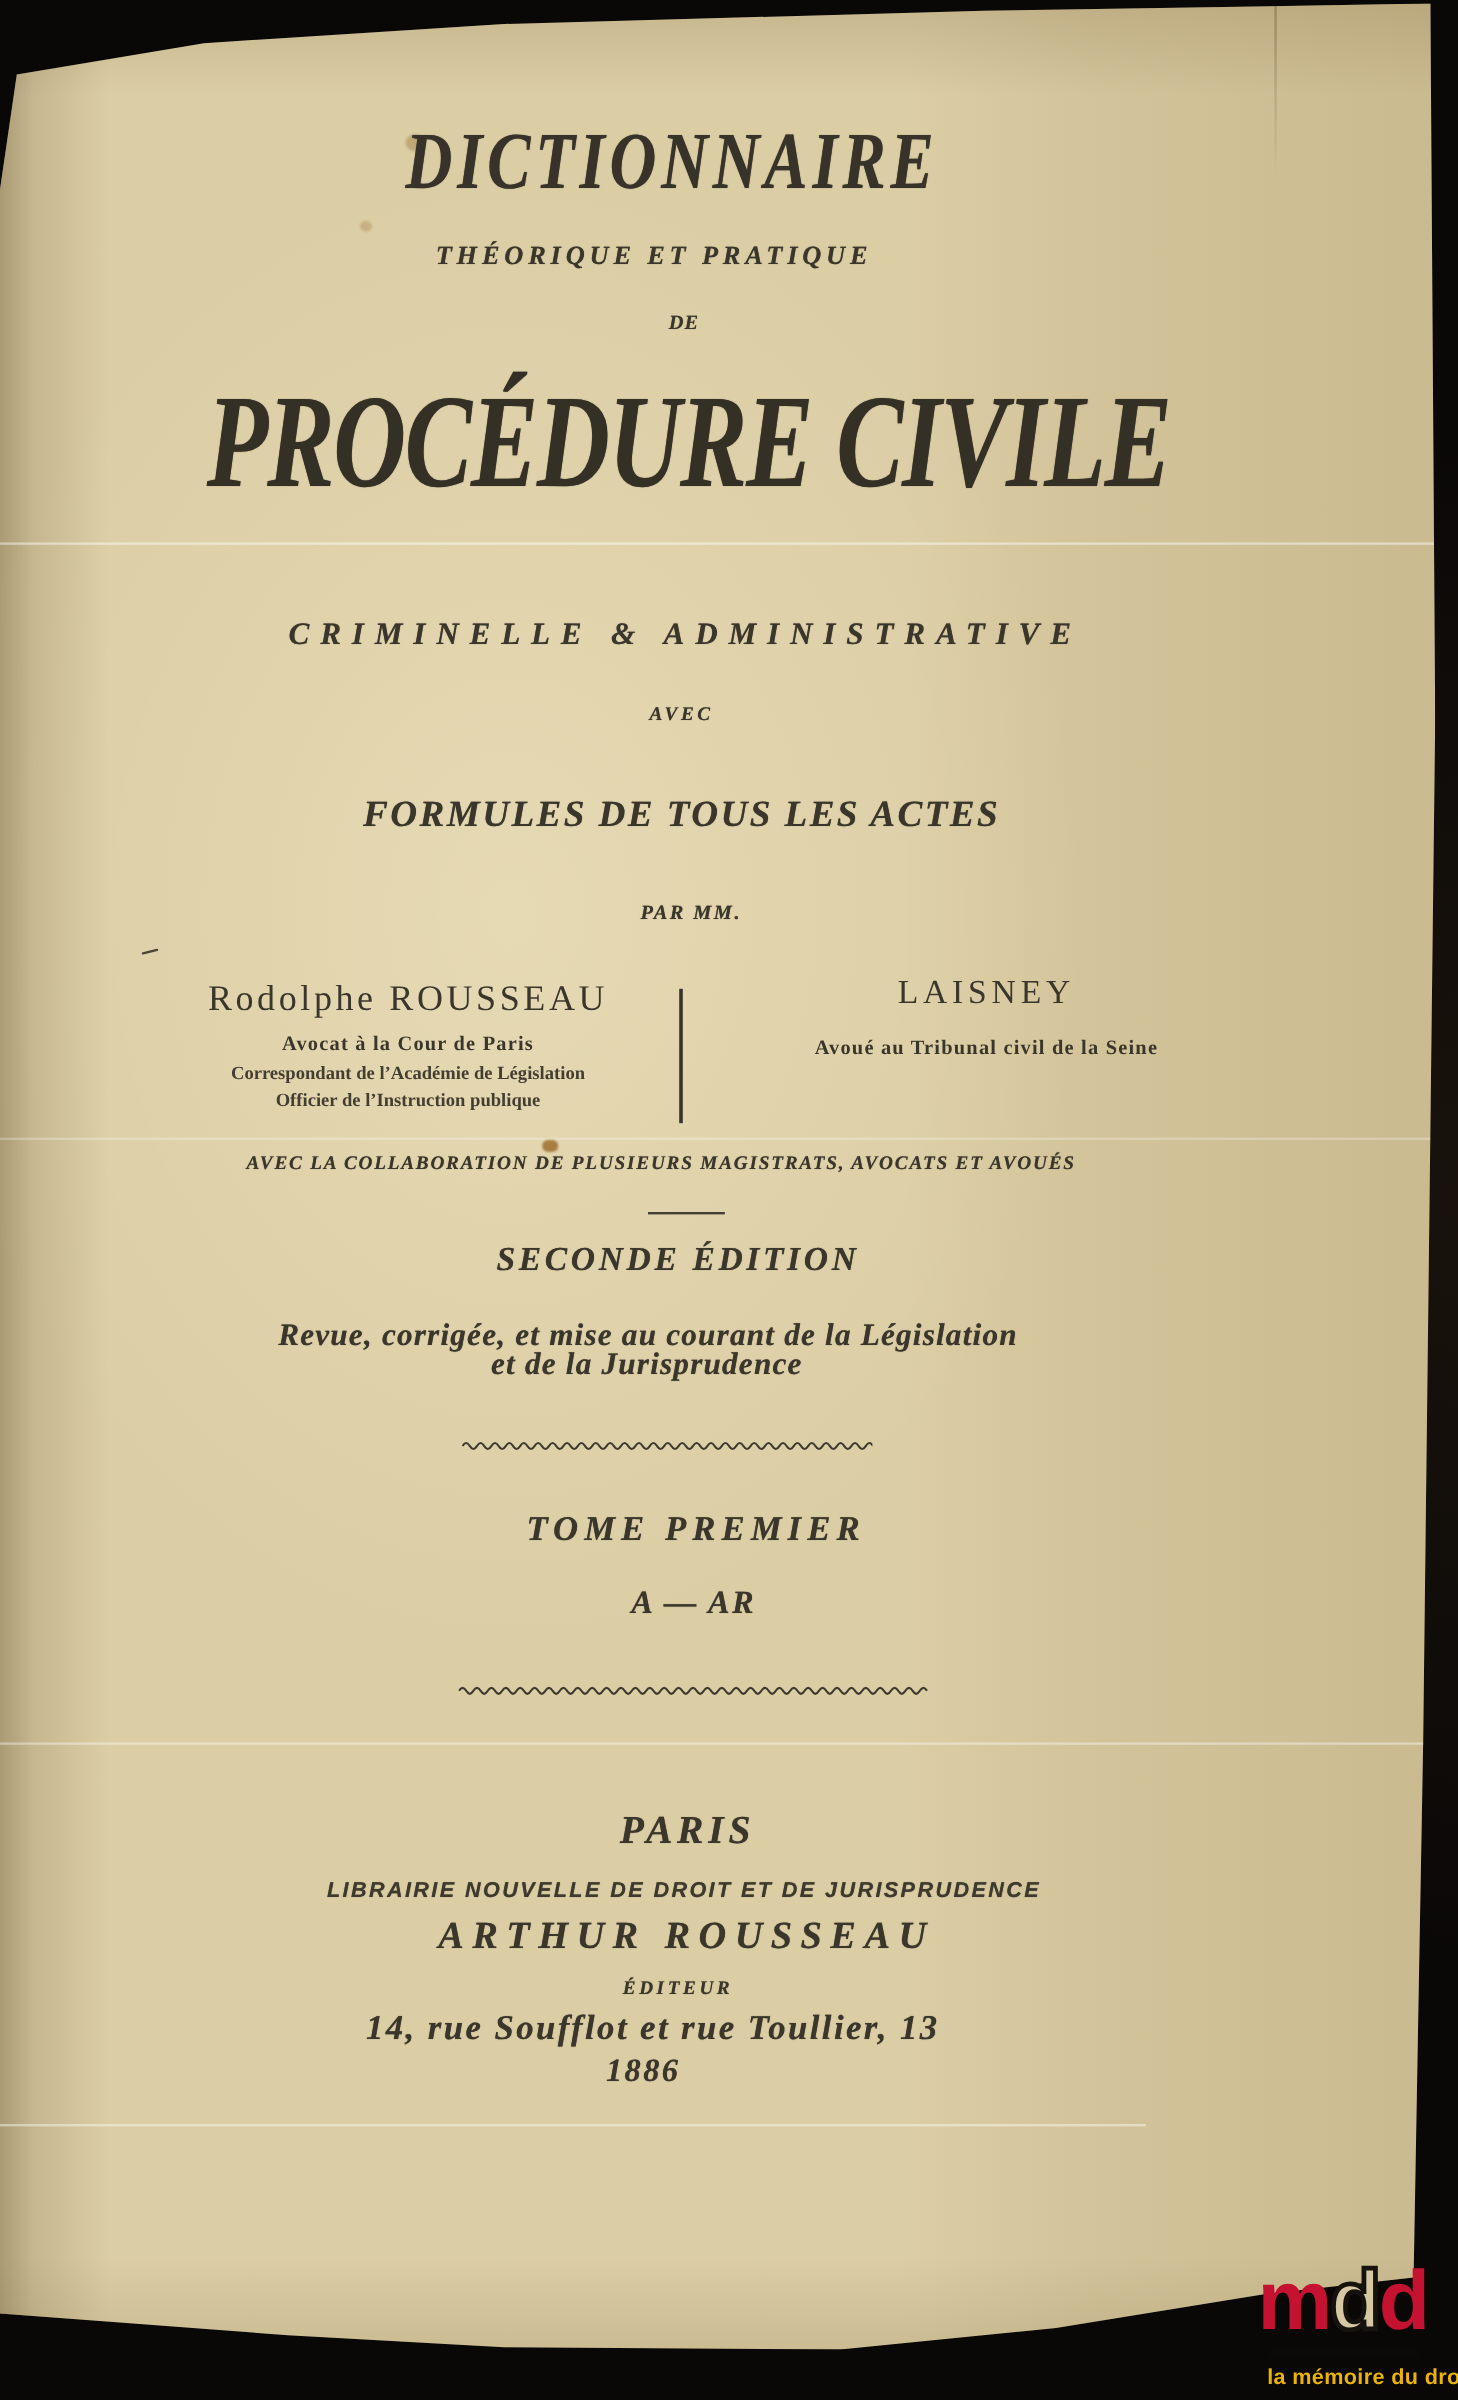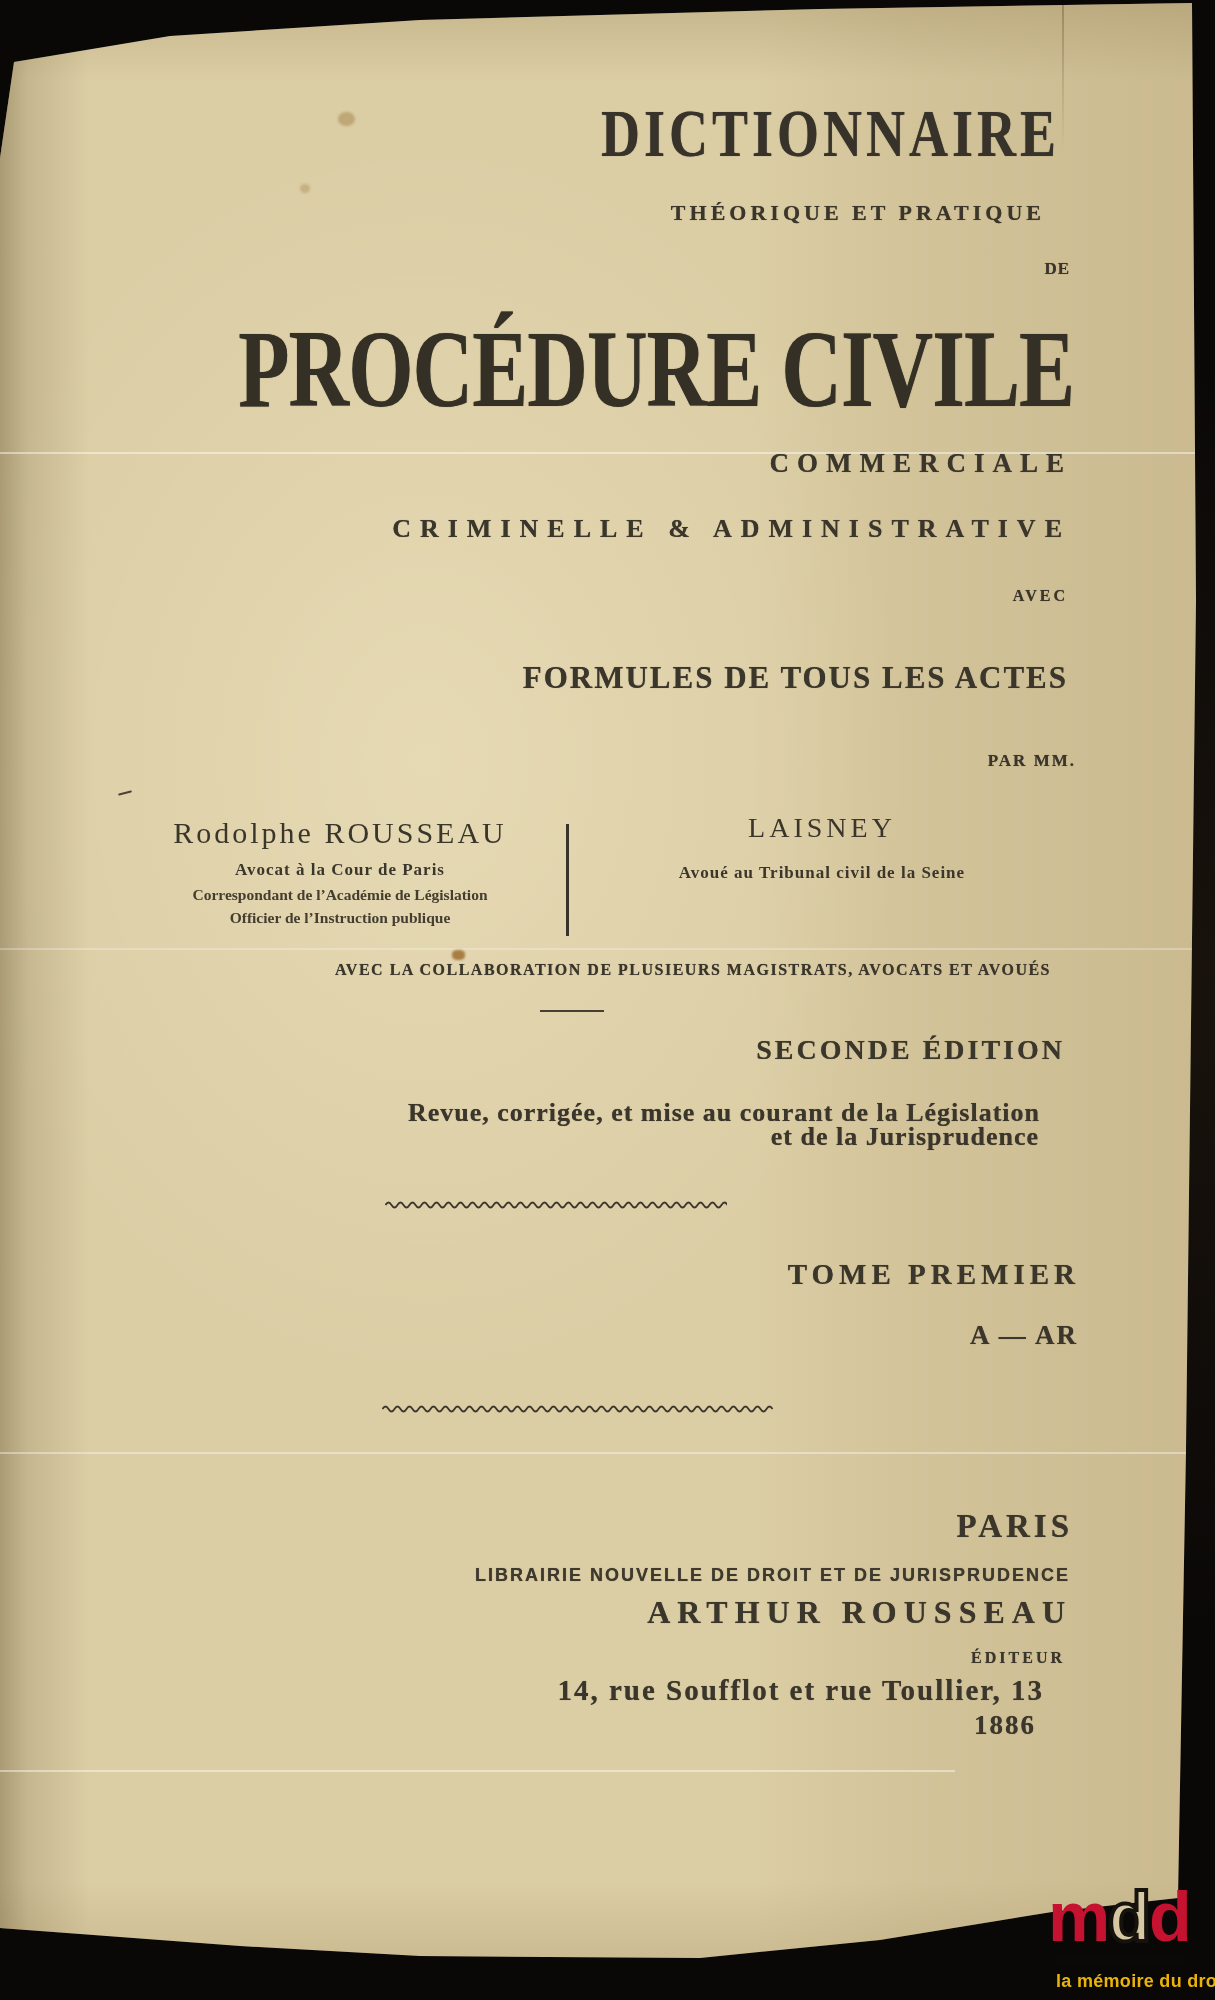--- a/index.html
+++ b/index.html
@@ -22,22 +22,22 @@
       linear-gradient(180deg, rgba(120,96,52,.22) 0%, rgba(120,96,52,0) 4%, rgba(120,96,52,0) 94%, rgba(120,96,52,.25) 100%),
       radial-gradient(ellipse 700px 900px at 35% 38%, rgba(255,247,218,.30), transparent 70%),
       #dbcda4;
   }
   .scanline{position:absolute;height:2px;background:rgba(255,255,255,.48);left:0;right:0;}
   .stain{position:absolute;border-radius:50%;filter:blur(1px);}
   .fold{position:absolute;width:2px;background:linear-gradient(180deg,rgba(110,90,58,.45),rgba(110,90,58,0));}
   .pen-mark{position:absolute;width:14px;height:2px;background:#4a4336;transform:rotate(-14deg);border-radius:2px;}
 
   
-  .line{position:absolute;width:1000px;text-align:right;color:#3b362b;line-height:1;
-        text-shadow:0 0 .7px rgba(59,54,43,.75);white-space:nowrap;}
+  .line{position:absolute;width:1000px;text-align:center;color:#3b362b;line-height:1;
+        text-shadow:0 0 .7px rgba(59,54,43,.75);white-space:nowrap;font-style:italic;}
   .stretch{display:inline-block;transform-origin:top center;}
 
   .t-dictionnaire{top:100px;left:60px;font-size:54px;font-weight:700;letter-spacing:4px;color:#38332a;}
   .t-dictionnaire .stretch{transform:scaleY(1.25);}
   .t-subtitle{top:202px;left:45px;font-size:22px;font-weight:700;letter-spacing:4px;}
   .t-de{top:260px;left:70px;font-size:17px;font-weight:700;letter-spacing:1px;}
   .t-display{top:314px;left:74px;font-size:84px;font-weight:700;letter-spacing:-1px;color:#343026;}
   .t-display .stretch{transform:scaleY(1.32);}
   .t-commerciale{top:450px;left:72px;font-size:27px;font-weight:700;letter-spacing:8px;}
   .t-criminelle{top:516px;left:71px;font-size:26px;font-weight:700;letter-spacing:9px;}
@@ -94,21 +94,20 @@
   <div class="fold" style="left:1062px;top:0;height:150px"></div>
   <div class="stain" style="left:338px;top:112px;width:17px;height:14px;background:rgba(150,110,50,.40)"></div>
   <div class="stain" style="left:300px;top:184px;width:10px;height:9px;background:rgba(150,110,50,.30)"></div>
   <div class="stain" style="left:452px;top:950px;width:13px;height:10px;background:rgba(148,96,30,.75);border-radius:40%"></div>
   <div class="pen-mark" style="left:118px;top:792px"></div>
 
   <div class="line t-dictionnaire"><span class="stretch">DICTIONNAIRE</span></div>
   <div class="line t-subtitle">THÉORIQUE ET PRATIQUE</div>
   <div class="line t-de">DE</div>
   <div class="line t-display"><span class="stretch">PROCÉDURE CIVILE</span></div>
-  <div class="line t-commerciale">COMMERCIALE</div>
   <div class="line t-criminelle">CRIMINELLE &amp; ADMINISTRATIVE</div>
   <div class="line t-avec">AVEC</div>
   <div class="line t-formules">FORMULES DE TOUS LES ACTES</div>
   <div class="line t-parmm">PAR MM.</div>
 
   <div class="author-block author-left">
     <div class="author-name">Rodolphe ROUSSEAU</div>
     <div class="author-role">Avocat à la Cour de Paris</div>
     <div class="author-cred">Correspondant de l’Académie de Législation</div>
     <div class="author-cred" style="margin-top:3px">Officier de l’Instruction publique</div>

